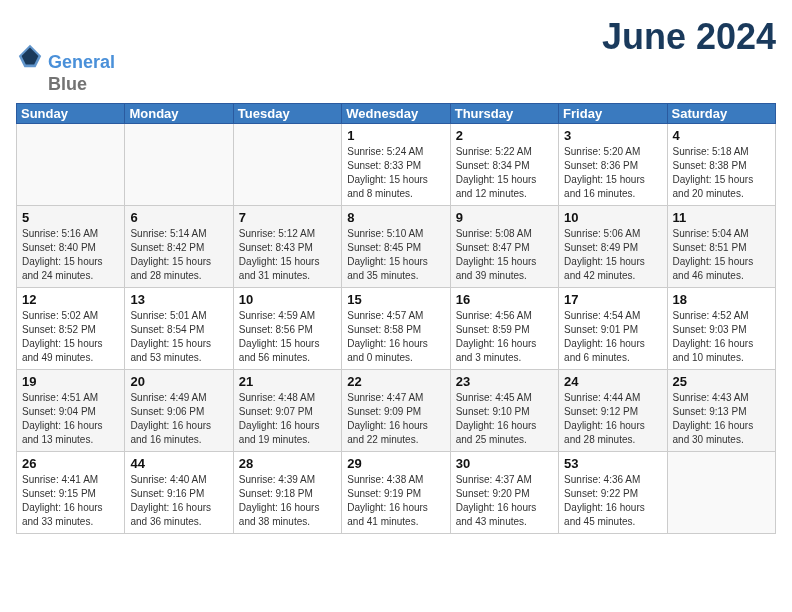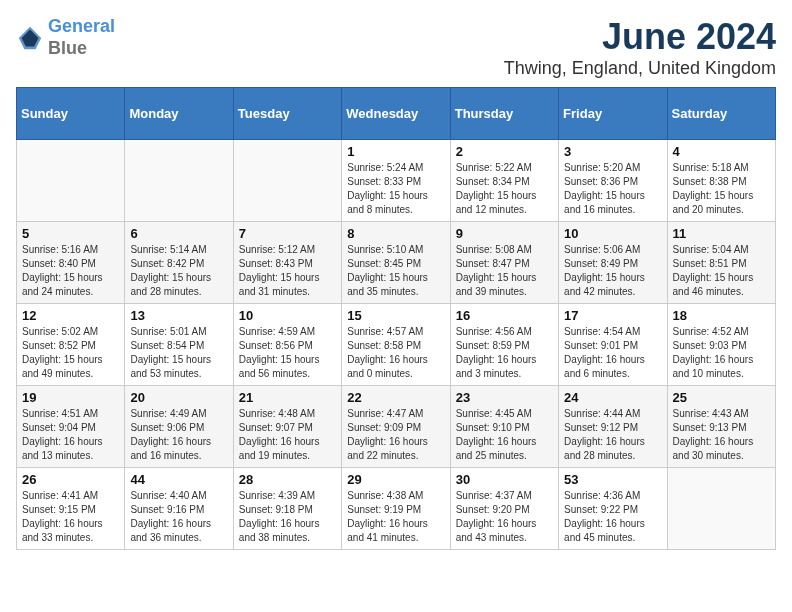--- a/index.html
+++ b/index.html
@@ -19,20 +19,21 @@
     .logo {
       display: flex;
       align-items: center;
       gap: 4px;
     }
     .logo-text {
       font-size: 18px;
       font-weight: bold;
       color: #1a3a5c;
       line-height: 1.2;
+      margin-top: 36px;
     }
     .logo-text span {
       color: #4a90d9;
     }
     .logo-icon {
       width: 28px;
       height: 28px;
     }
     .title-block {
       text-align: right;
@@ -49,21 +50,21 @@
     .calendar {
       width: 100%;
       border-collapse: collapse;
       border: 1px solid #ccc;
     }
     .calendar th {
       background-color: #3a7abf;
       color: #fff;
       font-size: 13px;
       font-weight: bold;
-      padding: 18px 4px;
+      padding: 2px 4px;
       text-align: left;
       border: 1px solid #2a5a9f;
     }
     .calendar td {
       border: 1px solid #ccc;
       vertical-align: top;
       padding: 4px 5px;
       width: 108px;
       min-height: 80px;
       font-size: 11px;
@@ -99,21 +100,20 @@
     </svg>
     <div>
       <div class="logo-text">
         <span>General</span><br>
         <span style="color:#737373">Blue</span>
       </div>
     </div>
   </div>
   <div class="title-block">
     <div class="month-title">June 2024</div>
-    <div class="location-title">Thwing, England, United Kingdom</div>
   </div>
 </div>
 
 <table class="calendar">
   <thead>
     <tr>
     <th>Sunday</th>
         <th>Monday</th>
         <th>Tuesday</th>
         <th>Wednesday</th>

